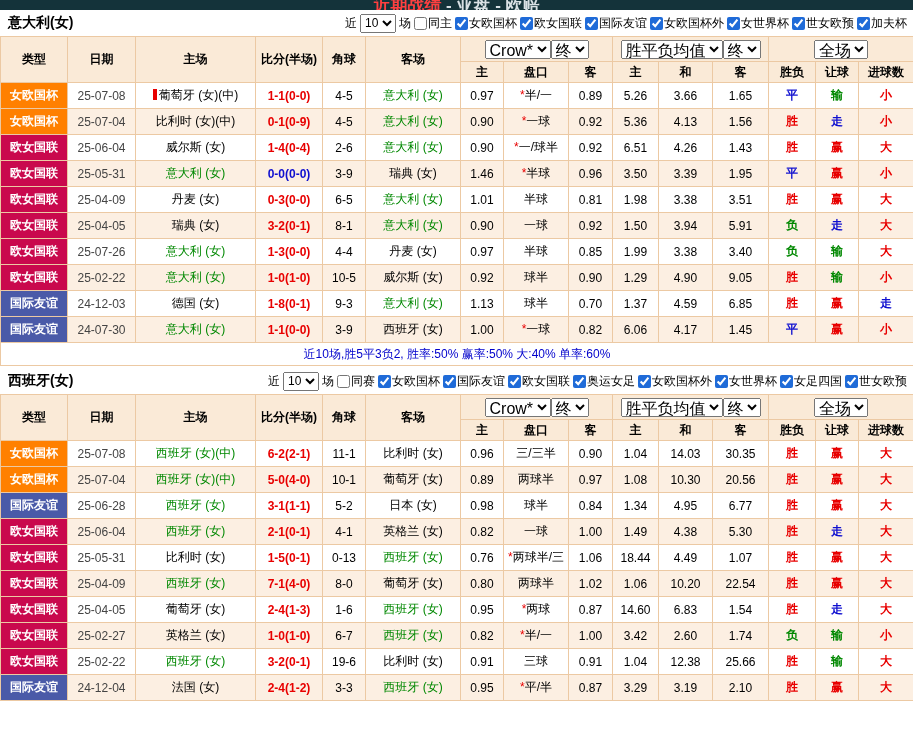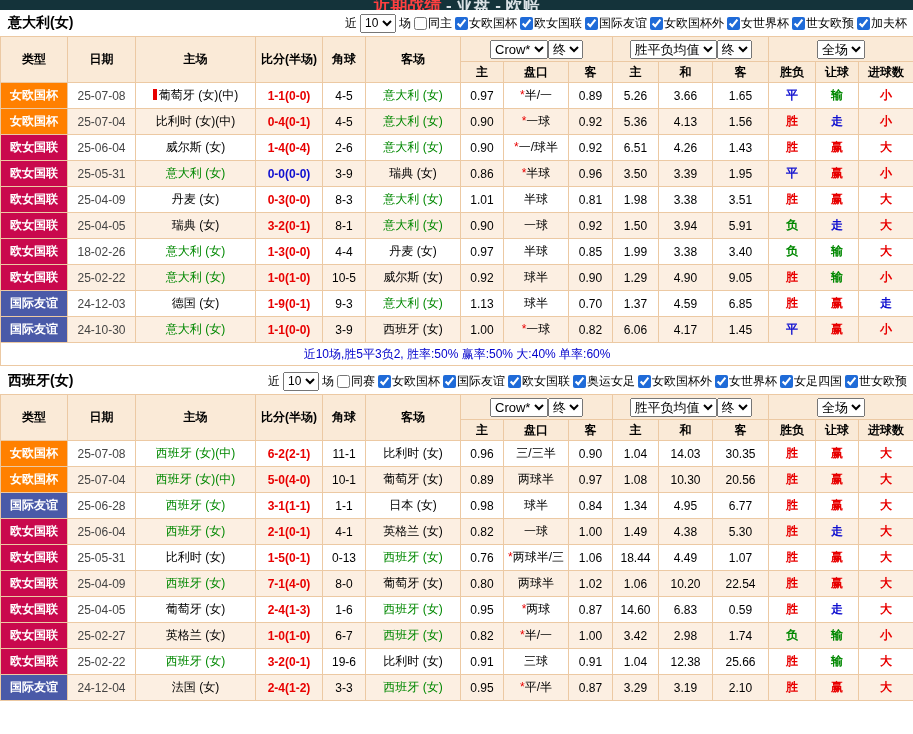--- a/index.html
+++ b/index.html
@@ -51,21 +51,21 @@
     border: 1px solid #ecc9a3;
     text-align: center;
     padding: 0;
     height: 26px;
     overflow: hidden;
     white-space: nowrap;
   }
   thead th { background: #faead7; font-weight: bold; }
   thead tr.dd-row th { height: 25px; }
   thead tr.sub-row th { height: 21px; }
-  thead select { font-size: 13px; height: 19px; }
+  thead select { font-size: 16px; height: 19px; }
 
   tbody tr:nth-child(odd) td { background: #fff; }
   tbody tr:nth-child(even) td { background: #fcefe2; }
   tbody td.type { color: #fff; font-weight: bold; }
   tbody td.date { color: #444; }
   .t-green { color: #008800; }
   td.score { font-weight: bold; color: #e80000; }
   td.score.blue { color: #0f0fd0; }
   td.res { font-weight: bold; }
   .star { color: #e80000; }
@@ -193,21 +193,21 @@
           <td>3.66</td>
           <td>1.65</td>
           <td class="res" style="color: rgb(15, 15, 208);">平</td>
           <td class="res" style="color: rgb(0, 136, 0);">输</td>
           <td class="res" style="color: rgb(232, 0, 0);">小</td>
         </tr>
         <tr>
           <td class="type" style="background: rgb(255, 128, 0);">女欧国杯</td>
           <td class="date">25-07-04</td>
           <td>比利时 (女)(中)</td>
-          <td class="score">0-4(0-1)</td>
+          <td class="score">0-1(0-9)</td>
           <td>4-5</td>
           <td class="t-green">意大利 (女)</td>
           <td>0.90</td>
           <td><span class="star">*</span>一球</td>
           <td>0.92</td>
           <td>5.36</td>
           <td>4.13</td>
           <td>1.56</td>
           <td class="res" style="color: rgb(232, 0, 0);">胜</td>
           <td class="res" style="color: rgb(15, 15, 208);">走</td>
@@ -230,36 +230,36 @@
           <td class="res" style="color: rgb(232, 0, 0);">赢</td>
           <td class="res" style="color: rgb(232, 0, 0);">大</td>
         </tr>
         <tr>
           <td class="type" style="background: rgb(201, 9, 77);">欧女国联</td>
           <td class="date">25-05-31</td>
           <td class="t-green">意大利 (女)</td>
           <td class="score blue">0-0(0-0)</td>
           <td>3-9</td>
           <td>瑞典 (女)</td>
-          <td>0.86</td>
+          <td>1.46</td>
           <td><span class="star">*</span>半球</td>
           <td>0.96</td>
           <td>3.50</td>
           <td>3.39</td>
           <td>1.95</td>
           <td class="res" style="color: rgb(15, 15, 208);">平</td>
           <td class="res" style="color: rgb(232, 0, 0);">赢</td>
           <td class="res" style="color: rgb(232, 0, 0);">小</td>
         </tr>
         <tr>
           <td class="type" style="background: rgb(201, 9, 77);">欧女国联</td>
           <td class="date">25-04-09</td>
           <td>丹麦 (女)</td>
           <td class="score">0-3(0-0)</td>
-          <td>8-3</td>
+          <td>6-5</td>
           <td class="t-green">意大利 (女)</td>
           <td>1.01</td>
           <td>半球</td>
           <td>0.81</td>
           <td>1.98</td>
           <td>3.38</td>
           <td>3.51</td>
           <td class="res" style="color: rgb(232, 0, 0);">胜</td>
           <td class="res" style="color: rgb(232, 0, 0);">赢</td>
           <td class="res" style="color: rgb(232, 0, 0);">大</td>
@@ -276,21 +276,21 @@
           <td>0.92</td>
           <td>1.50</td>
           <td>3.94</td>
           <td>5.91</td>
           <td class="res" style="color: rgb(0, 136, 0);">负</td>
           <td class="res" style="color: rgb(15, 15, 208);">走</td>
           <td class="res" style="color: rgb(232, 0, 0);">大</td>
         </tr>
         <tr>
           <td class="type" style="background: rgb(201, 9, 77);">欧女国联</td>
-          <td class="date">18-02-26</td>
+          <td class="date">25-07-26</td>
           <td class="t-green">意大利 (女)</td>
           <td class="score">1-3(0-0)</td>
           <td>4-4</td>
           <td>丹麦 (女)</td>
           <td>0.97</td>
           <td>半球</td>
           <td>0.85</td>
           <td>1.99</td>
           <td>3.38</td>
           <td>3.40</td>
@@ -312,36 +312,36 @@
           <td>4.90</td>
           <td>9.05</td>
           <td class="res" style="color: rgb(232, 0, 0);">胜</td>
           <td class="res" style="color: rgb(0, 136, 0);">输</td>
           <td class="res" style="color: rgb(232, 0, 0);">小</td>
         </tr>
         <tr>
           <td class="type" style="background: rgb(74, 90, 168);">国际友谊</td>
           <td class="date">24-12-03</td>
           <td>德国 (女)</td>
-          <td class="score">1-9(0-1)</td>
+          <td class="score">1-8(0-1)</td>
           <td>9-3</td>
           <td class="t-green">意大利 (女)</td>
           <td>1.13</td>
           <td>球半</td>
           <td>0.70</td>
           <td>1.37</td>
           <td>4.59</td>
           <td>6.85</td>
           <td class="res" style="color: rgb(232, 0, 0);">胜</td>
           <td class="res" style="color: rgb(232, 0, 0);">赢</td>
           <td class="res" style="color: rgb(15, 15, 208);">走</td>
         </tr>
         <tr>
           <td class="type" style="background: rgb(74, 90, 168);">国际友谊</td>
-          <td class="date">24-10-30</td>
+          <td class="date">24-07-30</td>
           <td class="t-green">意大利 (女)</td>
           <td class="score">1-1(0-0)</td>
           <td>3-9</td>
           <td>西班牙 (女)</td>
           <td>1.00</td>
           <td><span class="star">*</span>一球</td>
           <td>0.82</td>
           <td>6.06</td>
           <td>4.17</td>
           <td>1.45</td>
@@ -486,21 +486,21 @@
           <td>20.56</td>
           <td class="res" style="color: rgb(232, 0, 0);">胜</td>
           <td class="res" style="color: rgb(232, 0, 0);">赢</td>
           <td class="res" style="color: rgb(232, 0, 0);">大</td>
         </tr>
         <tr>
           <td class="type" style="background: rgb(74, 90, 168);">国际友谊</td>
           <td class="date">25-06-28</td>
           <td class="t-green">西班牙 (女)</td>
           <td class="score">3-1(1-1)</td>
-          <td>1-1</td>
+          <td>5-2</td>
           <td>日本 (女)</td>
           <td>0.98</td>
           <td>球半</td>
           <td>0.84</td>
           <td>1.34</td>
           <td>4.95</td>
           <td>6.77</td>
           <td class="res" style="color: rgb(232, 0, 0);">胜</td>
           <td class="res" style="color: rgb(232, 0, 0);">赢</td>
           <td class="res" style="color: rgb(232, 0, 0);">大</td>
@@ -561,37 +561,37 @@
           <td class="date">25-04-05</td>
           <td>葡萄牙 (女)</td>
           <td class="score">2-4(1-3)</td>
           <td>1-6</td>
           <td class="t-green">西班牙 (女)</td>
           <td>0.95</td>
           <td><span class="star">*</span>两球</td>
           <td>0.87</td>
           <td>14.60</td>
           <td>6.83</td>
-          <td>0.59</td>
+          <td>1.54</td>
           <td class="res" style="color: rgb(232, 0, 0);">胜</td>
           <td class="res" style="color: rgb(15, 15, 208);">走</td>
           <td class="res" style="color: rgb(232, 0, 0);">大</td>
         </tr>
         <tr>
           <td class="type" style="background: rgb(201, 9, 77);">欧女国联</td>
           <td class="date">25-02-27</td>
           <td>英格兰 (女)</td>
           <td class="score">1-0(1-0)</td>
           <td>6-7</td>
           <td class="t-green">西班牙 (女)</td>
           <td>0.82</td>
           <td><span class="star">*</span>半/一</td>
           <td>1.00</td>
           <td>3.42</td>
-          <td>2.98</td>
+          <td>2.60</td>
           <td>1.74</td>
           <td class="res" style="color: rgb(0, 136, 0);">负</td>
           <td class="res" style="color: rgb(0, 136, 0);">输</td>
           <td class="res" style="color: rgb(232, 0, 0);">小</td>
         </tr>
         <tr>
           <td class="type" style="background: rgb(201, 9, 77);">欧女国联</td>
           <td class="date">25-02-22</td>
           <td class="t-green">西班牙 (女)</td>
           <td class="score">3-2(0-1)</td>

